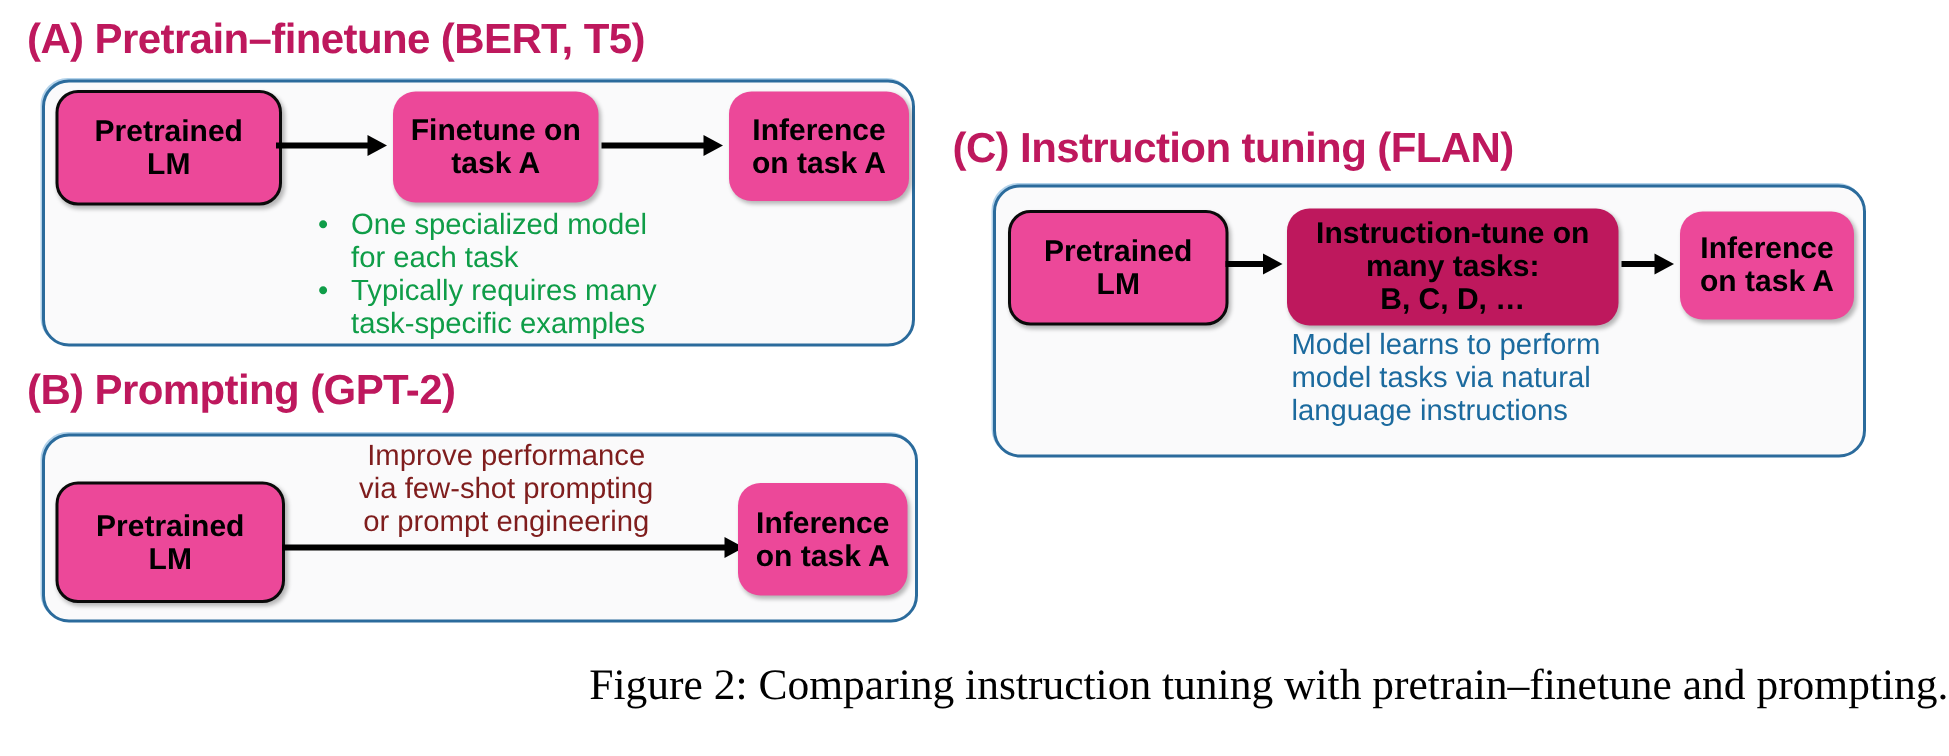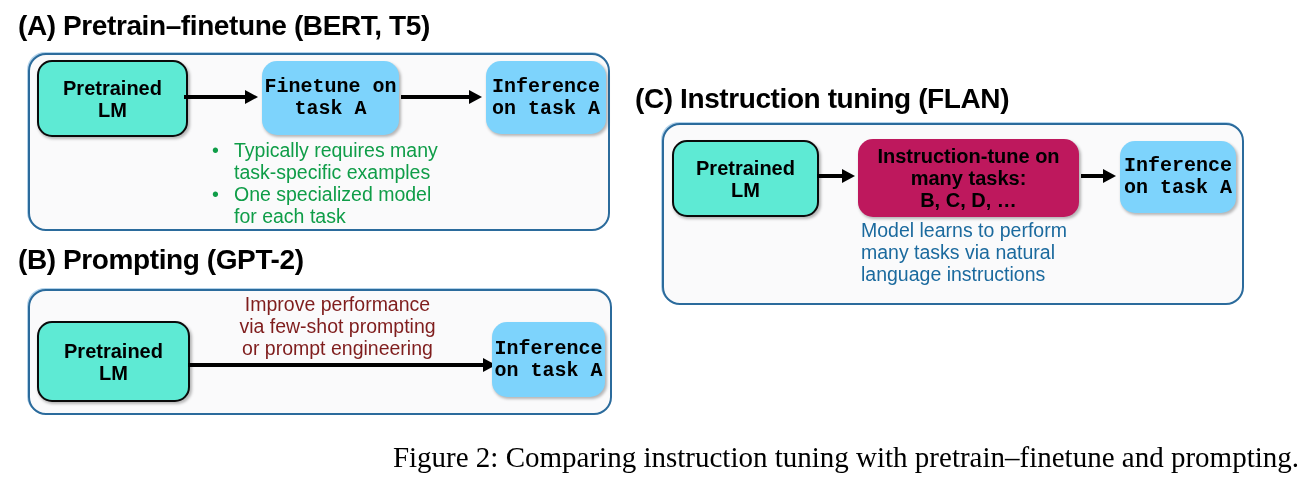--- a/index.html
+++ b/index.html
@@ -1,29 +1,29 @@
 <!DOCTYPE html>
 <html><head>
 <meta charset="utf-8">
 <style>
   html,body{margin:0;padding:0;background:#ffffff;}
   .canvas{position:relative;width:1299px;height:504px;background:#ffffff;
           font-family:"Liberation Sans",sans-serif;overflow:hidden;}
 
-  .panel-title{position:absolute;font-weight:bold;font-size:28px;color:#000000;
+  .panel-title{position:absolute;font-weight:bold;font-size:28px;color:#be185d;
                letter-spacing:-0.4px;white-space:nowrap;}
 
   .frame{position:absolute;border:2px solid #2b6b9c;border-radius:18px;
          background:#fafafb;box-shadow:-1px -1px 0 rgba(170,205,232,0.9);}
 
   .node{position:absolute;display:flex;align-items:center;justify-content:center;
         text-align:center;font-weight:bold;font-size:20px;line-height:22px;color:#000;
         border-radius:15px;white-space:pre-line;box-shadow:1.5px 2px 3px rgba(0,0,0,0.28);}
-  .node.gray{background:#5eead4;border:2.5px solid #0a0a0a;}
-  .node.blue{background:#7dd3fc;font-family:Liberation Mono, monospace;}
+  .node.gray{background:#ec4899;border:2.5px solid #0a0a0a;}
+  .node.blue{background:#ec4899;}
   .node.purple{background:#be185d;}
 
   .arrow{position:absolute;height:4px;background:#000;}
   .arrow::after{content:"";position:absolute;right:-12px;top:-5px;width:0;height:0;
                 border-left:13px solid #000;border-top:7px solid transparent;
                 border-bottom:7px solid transparent;}
 
   .note{position:absolute;font-size:19.5px;line-height:22px;white-space:pre-line;}
   .note.green{color:#7f1d1d;text-align:center;}
   .note.darkblue{color:#1b6a9e;}
@@ -72,26 +72,26 @@
   <div id="boxA-pre" class="node gray">Pretrained
 LM</div>
   <div id="arrA1" class="arrow"></div>
   <div id="boxA-fine" class="node blue">Finetune on
 task A</div>
   <div id="arrA2" class="arrow"></div>
   <div id="boxA-inf" class="node blue">Inference
 on task A</div>
   <div id="bulletsA" class="bullets">
     <div class="bullet-item">
+      <span class="bullet-text">One specialized model
+for each task</span>
+    </div>
+    <div class="bullet-item">
       <span class="bullet-text">Typically requires many
 task-specific examples</span>
-    </div>
-    <div class="bullet-item">
-      <span class="bullet-text">One specialized model
-for each task</span>
     </div>
   </div>
 
   <div id="titleB" class="panel-title">(B) Prompting (GPT-2)</div>
   <div id="frameB" class="frame"></div>
   <div id="boxB-pre" class="node gray">Pretrained
 LM</div>
   <div id="noteB" class="note green">Improve performance
 via few-shot prompting
 or prompt engineering</div>
@@ -104,18 +104,18 @@
   <div id="boxC-pre" class="node gray">Pretrained
 LM</div>
   <div id="arrC1" class="arrow"></div>
   <div id="boxC-instr" class="node purple">Instruction-tune on
 many tasks:
 B, C, D, …</div>
   <div id="arrC2" class="arrow"></div>
   <div id="boxC-inf" class="node blue">Inference
 on task A</div>
   <div id="noteC-model" class="note darkblue">Model learns to perform
-many tasks via natural
+model tasks via natural
 language instructions</div>
 
   <div id="caption" class="caption">Figure 2: Comparing instruction tuning with pretrain–finetune and prompting.</div>
 
 </div>
 
 </body></html>

